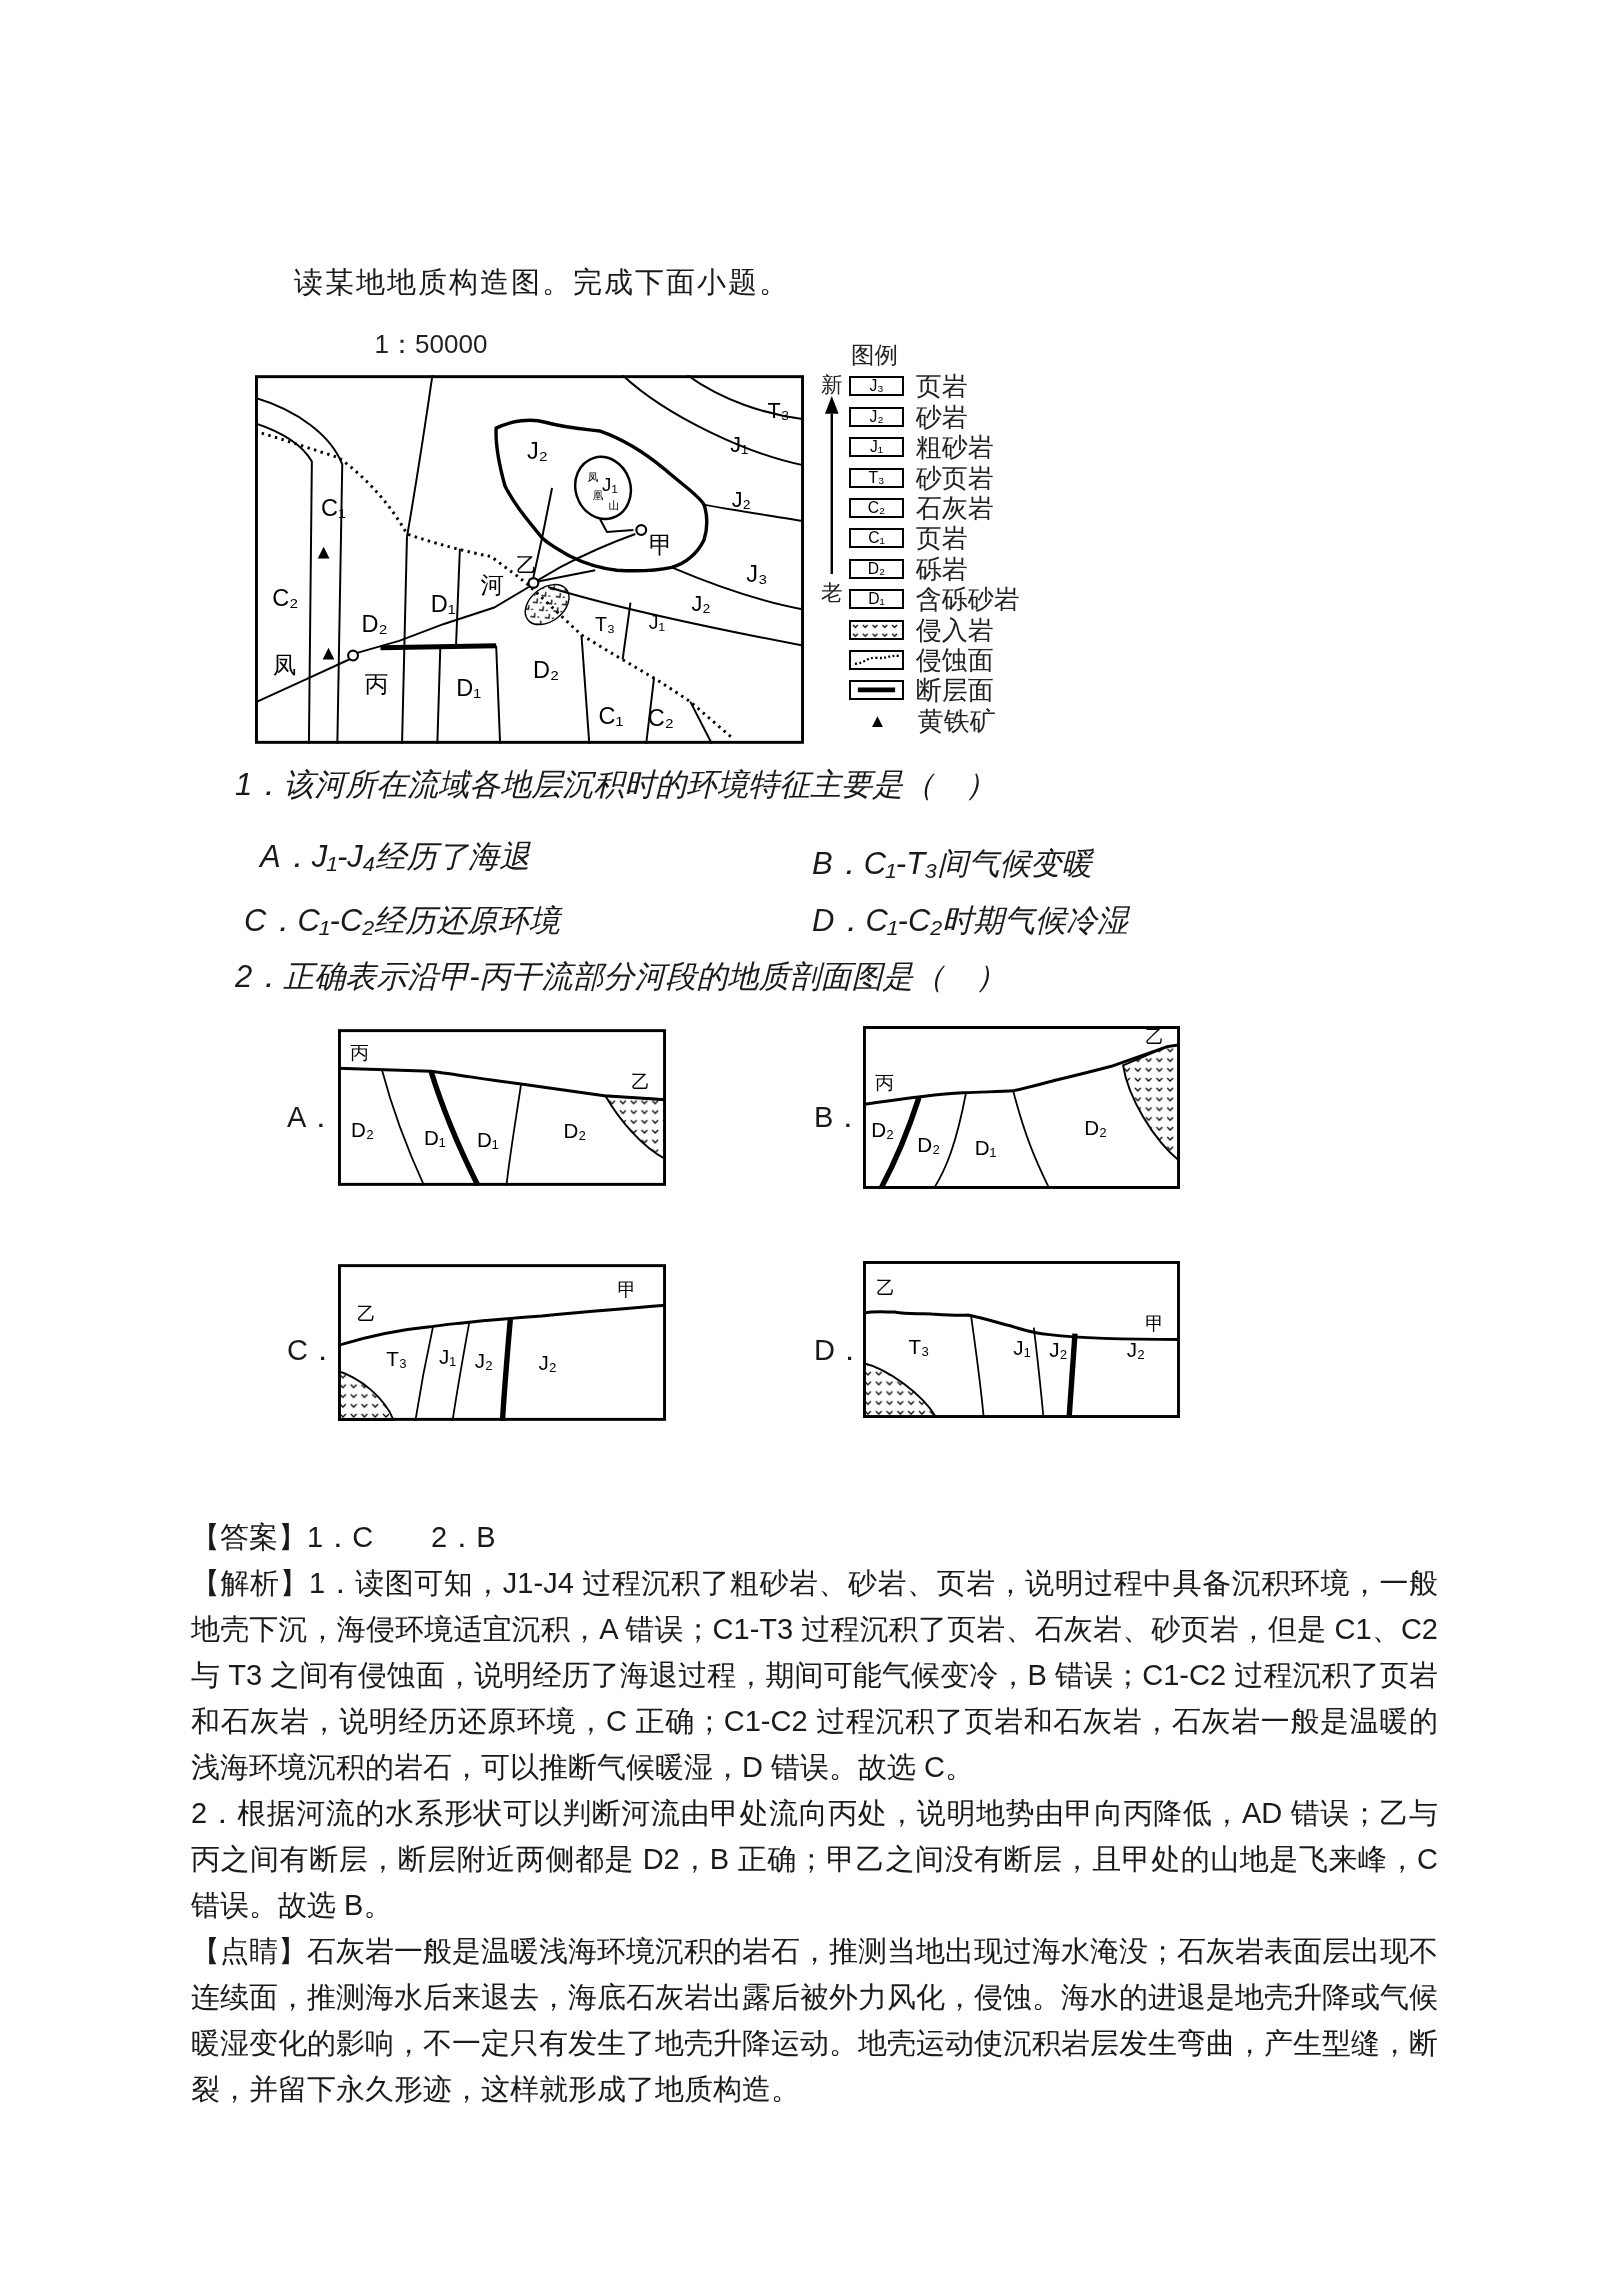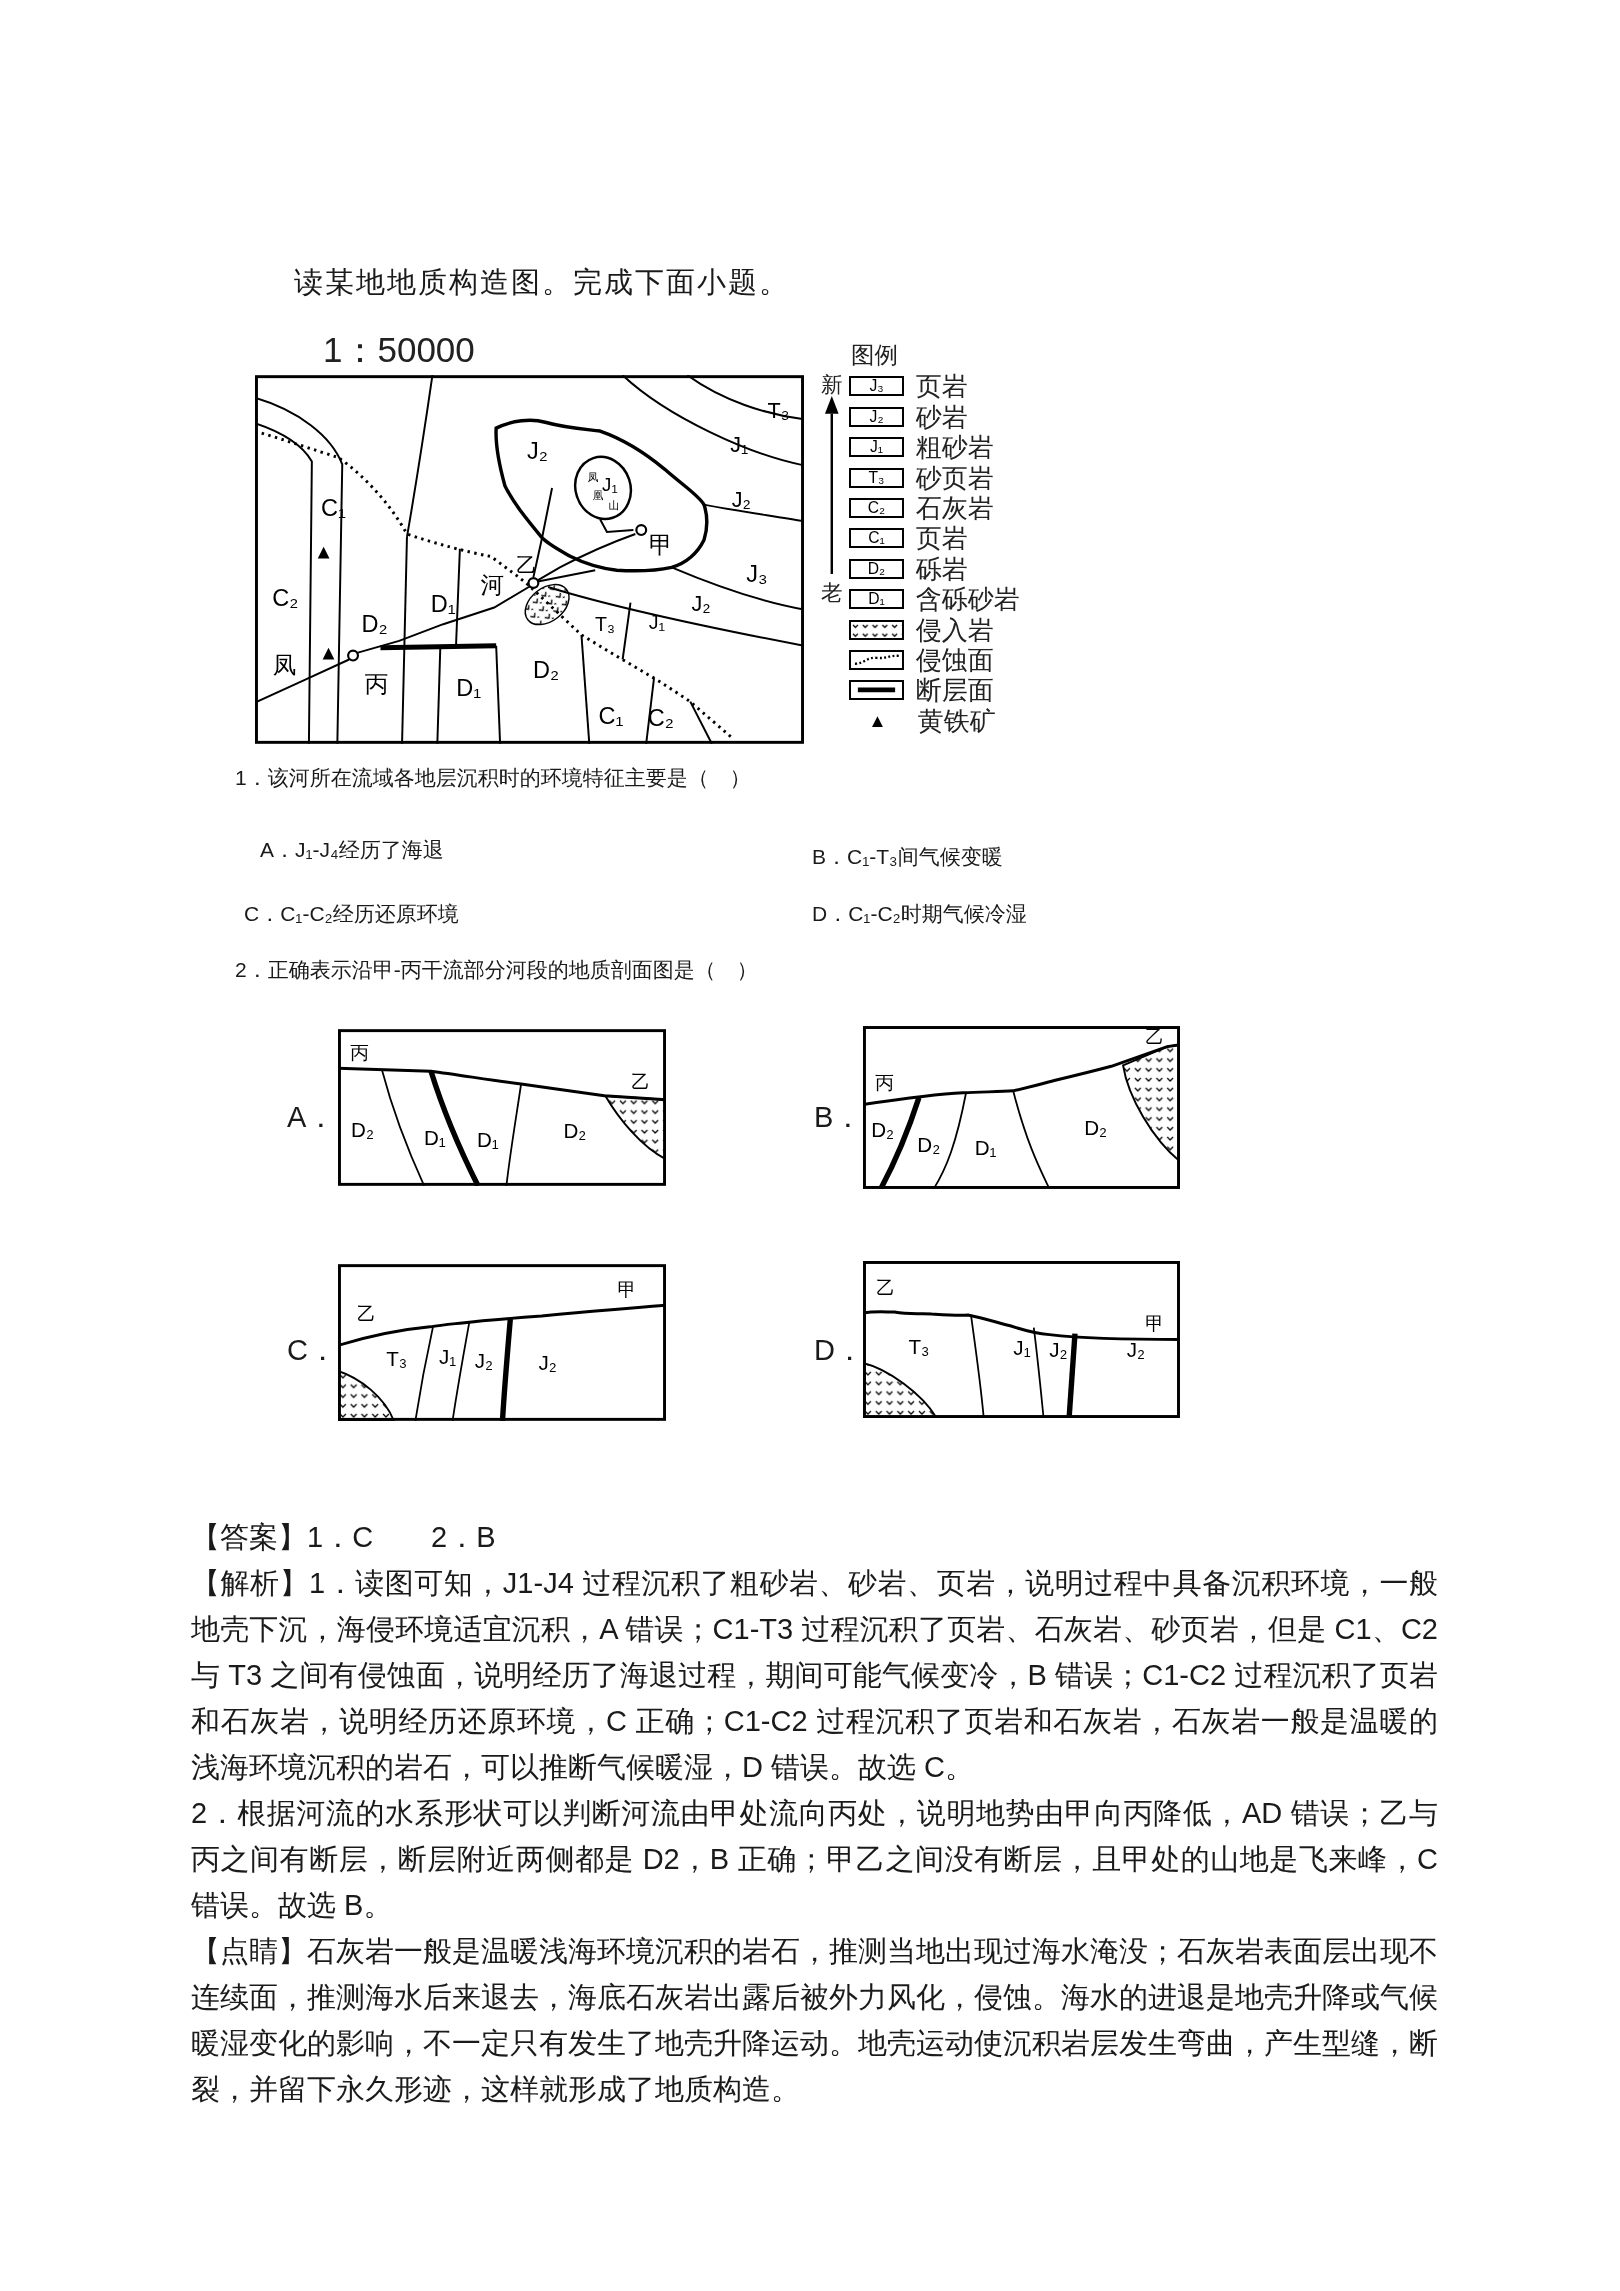--- a/index.html
+++ b/index.html
@@ -2,30 +2,30 @@
 <html><head>
 <meta charset="utf-8">
 <style>
   html,body{margin:0;padding:0;}
   body{
     width:1620px;height:2292px;position:relative;background:#ffffff;
     font-family:"Liberation Sans",sans-serif;color:#1a1a1a;
   }
   .abs{position:absolute;}
   .intro{left:294px;top:263px;font-size:29px;font-family:Liberation Serif, serif;letter-spacing:2px;}
-  .scale{left:323px;top:327px;width:216px;text-align:left;font-size:35px;color:#222;}
+  .scale{left:323px;top:327px;width:216px;text-align:center;font-size:26px;color:#222;}
   .mapwrap{left:255px;top:375px;width:549px;height:369px;}
   .legend-title{left:851px;top:339px;width:73px;text-align:left;font-size:23.5px;color:#222;}
   .lg-row{position:absolute;left:849px;height:26.5px;display:flex;align-items:center;}
   .lg-box{width:51px;height:15.7px;border:2.9px solid #000;display:flex;align-items:center;justify-content:center;background:#fff;flex:0 0 auto;}
   .lg-sym{font-size:15.7px;line-height:1;color:#000;}
   .lg-lab{margin-left:11.8px;font-size:26px;white-space:nowrap;color:#222;}
   .lg-tri{width:57px;text-align:center;font-size:18.6px;color:#000;flex:0 0 auto;}
   .age-label{position:absolute;left:819px;width:25.5px;text-align:center;font-size:21.6px;color:#222;}
-  .qtext{font-size:21px;white-space:nowrap;color:#1a1a1a;}
+  .qtext{font-size:31px;white-space:nowrap;color:#1a1a1a;font-style:italic;}
   .seclab{font-size:29px;color:#1a1a1a;}
   .secbox{position:absolute;}
   .answers{left:191px;top:1514px;width:1247px;font-size:29px;line-height:46px;text-align:justify;color:#1a1a1a;}
   .answers div{text-align:justify;}
   svg text{font-family:"Liberation Sans",sans-serif;fill:#000;}
 </style>
 </head>
 <body>
 
 <div class="abs intro">读某地地质构造图。完成下面小题。</div>

